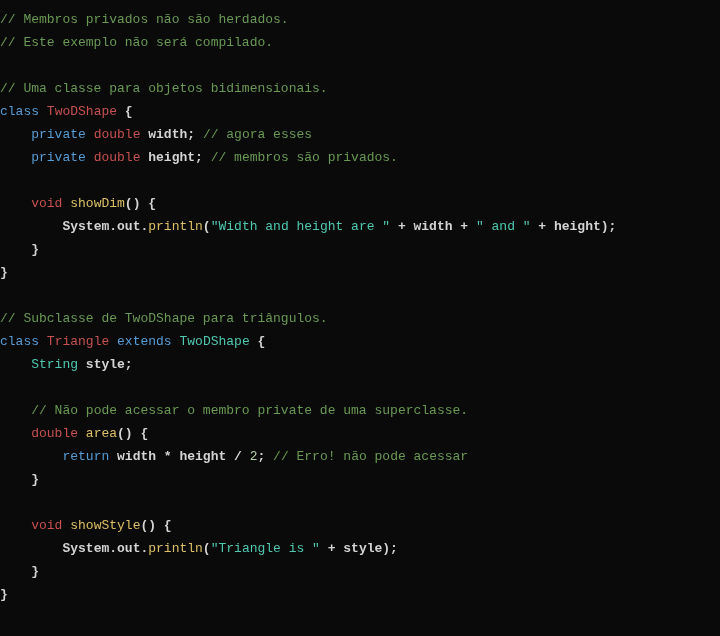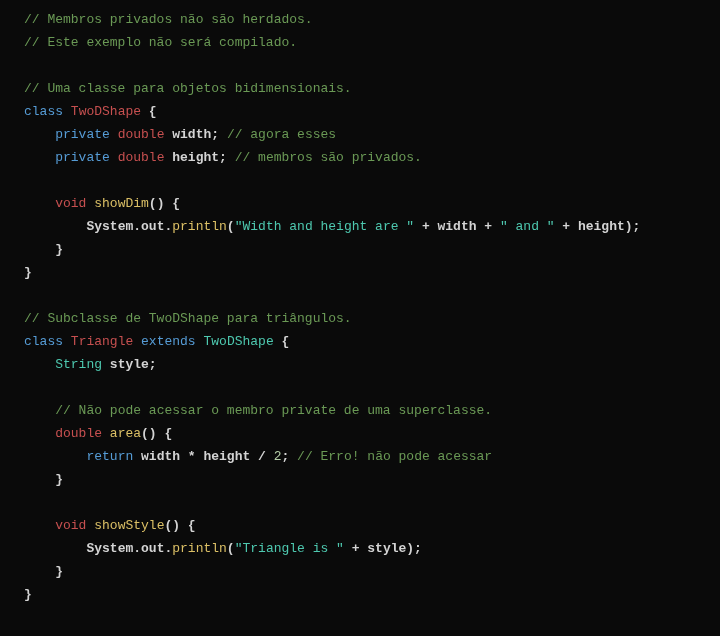--- a/index.html
+++ b/index.html
@@ -14,21 +14,20 @@
       line-height: 23px;
       color: #d4d4d4;
       padding: 8px 0;
       width: 720px;
       height: 636px;
       overflow: hidden;
     }
     pre {
       font-family: inherit;
       white-space: pre;
-      padding-left: 24px;
     }
     .comment { color: #6a9955; }
     .keyword-blue { color: #569cd6; }
     .type-red { color: #c75050; }
     .type-green { color: #4ec9b0; }
     .method-yellow { color: #dcc066; }
     .identifier { color: #d4d4d4; font-weight: bold; }
     .string { color: #4ec9b0; }
     .number { color: #b5cea8; }
     .punct { color: #d4d4d4; font-weight: bold; }

